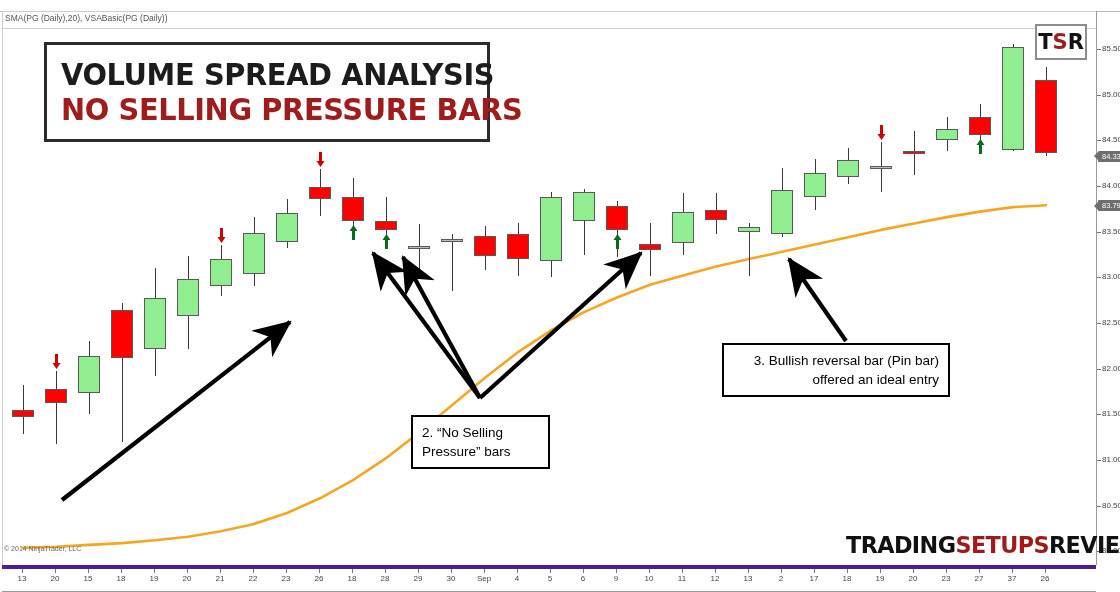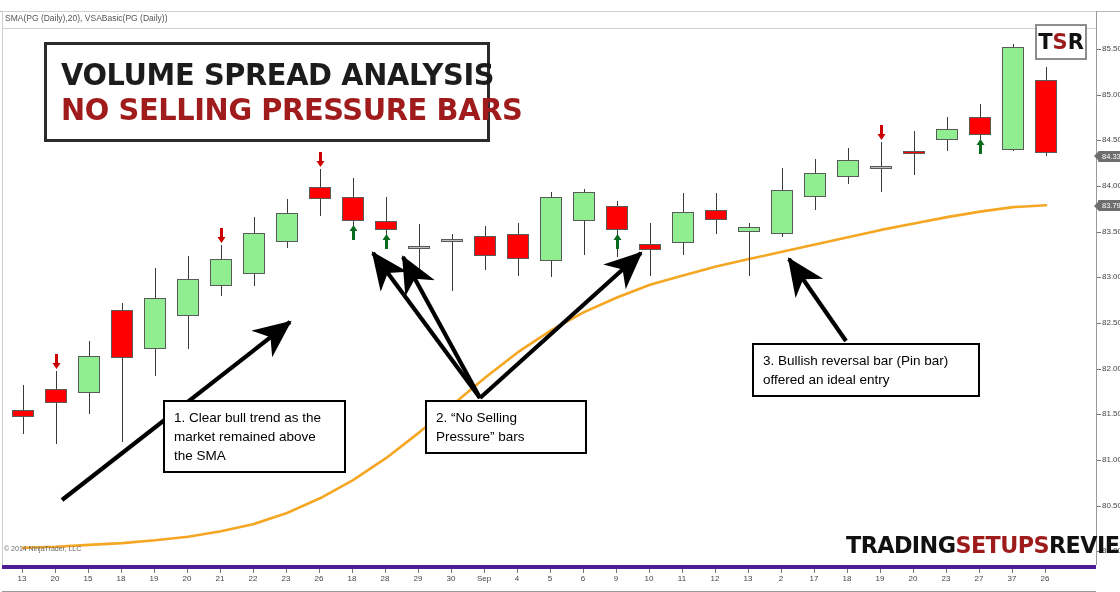--- a/index.html
+++ b/index.html
@@ -404,21 +404,20 @@
 
     <path d="M62,500 L290,322" stroke="#000" stroke-width="4.2" fill="none" marker-end="url(#ah)"></path>
 
     <path d="M480,398 L373,253" stroke="#000" stroke-width="4.2" fill="none" marker-end="url(#ah)"></path>
     <path d="M480,398 L403,257" stroke="#000" stroke-width="4.2" fill="none" marker-end="url(#ah)"></path>
     <path d="M480,398 L641,253" stroke="#000" stroke-width="4.2" fill="none" marker-end="url(#ah)"></path>
 
     <path d="M846,341 L789,259" stroke="#000" stroke-width="4.2" fill="none" marker-end="url(#ah)"></path>
   </svg>
 
-  <div class="callout" style="left:163px;top:400px;width:183px;">1. Clear bull  trend as the market remained above the SMA</div>
-  <div class="callout" style="left:411px;top:400px;width:162px;margin-left:14px;">2. “No Selling Pressure” bars</div>
-  <div class="callout" style="left:752px;top:343px;width:228px;">3. Bullish  reversal bar (Pin bar) offered an ideal entry</div>
+  <div class="callout" style="left:411px;top:415px;width:139px;">2. “No Selling Pressure” bars</div>
+  <div class="callout" style="left:722px;top:343px;width:228px;text-align:right;">3. Bullish  reversal bar (Pin bar) offered an ideal entry</div>
 
   <div class="watermark">
     <span class="k">TRADING</span><span class="r">SETUPS</span><span class="k">REVIEW.COM</span>
   </div>
   <div class="copyright">© 2014 NinjaTrader, LLC</div>
 </div>
 
 </body></html>

